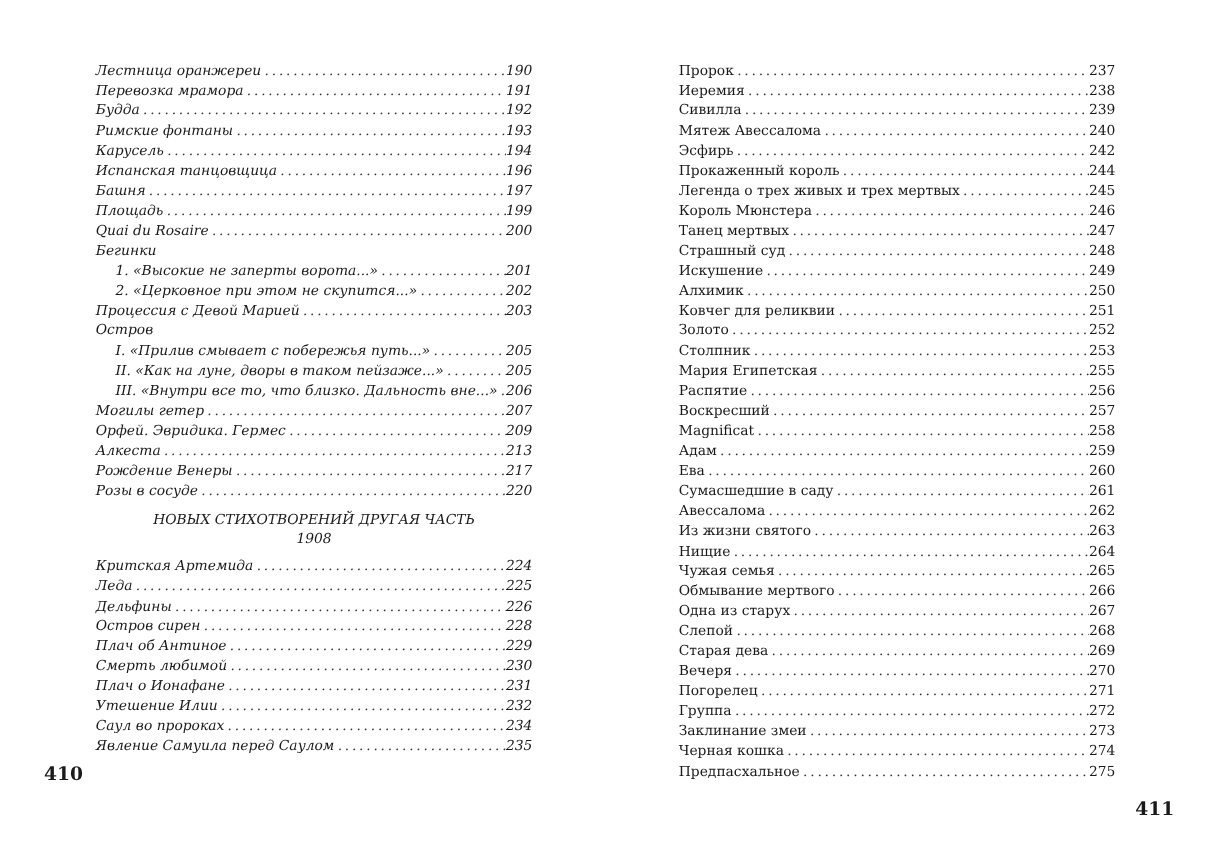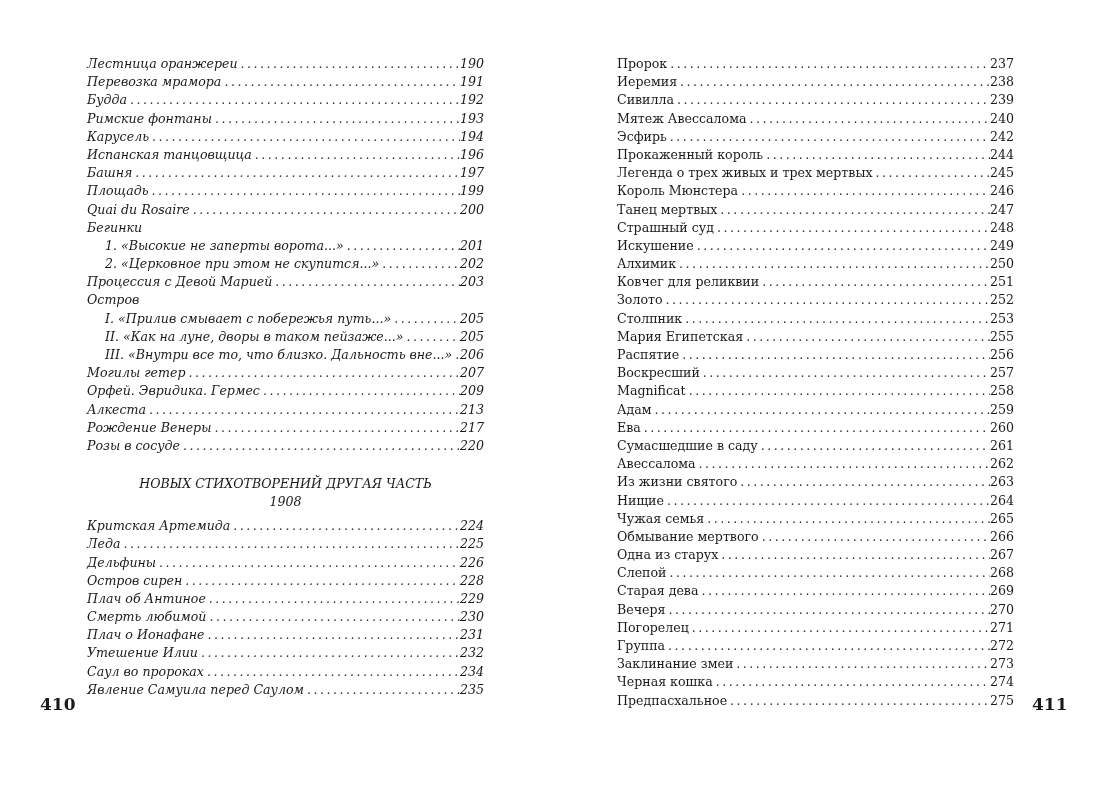--- a/index.html
+++ b/index.html
@@ -9,24 +9,24 @@
   .page.left { left:87px; width:397px;font-style:italic; }
   .page.right { left:617px; width:397px; }
   .row { display:flex; align-items:baseline; height:18.2px; font-size:12.6px; line-height:18.2px; white-space:nowrap; }
   .row .t { flex:0 0 auto; padding-right:3px; }
   .row .dots { flex:1 1 auto; overflow:hidden; letter-spacing:2.2px; color:#333; }
   .row .dots::before { content:". . . . . . . . . . . . . . . . . . . . . . . . . . . . . . . . . . . . . . . . . . . . . . . . . . . . . . . . . . . . . . . . . . . . . . . . . . . . . . . . . . . . . . . . . . . . . . . . . . . . ."; letter-spacing:0; word-spacing:-1.5px; }
   .row .p { flex:0 0 auto; }
   .row.sub { padding-left:18px;align-items:flex-end; }
   .row.plain .t { padding-right:0; }
   .heading { text-align:center; font-size:12.6px; line-height:18px; }
-  .heading-block { margin-top:20px; margin-bottom:6px; }
+  .heading-block { margin-top:8px; margin-bottom:6px; }
   .pagenum { position:absolute; font-weight:bold; font-size:17px; top:694px; }
   .pagenum.left { left:40px; }
-  .pagenum.right { left:1032px; }
+  .pagenum.right { left:1032px;margin-top:32px; }
 </style>
 </head>
 <body>
 
 <div class="page left">
   <div id="list-a">
       <div class="row">
         <span class="t">Лестница оранжереи</span>
         <span class="dots"></span>
         <span class="p">190</span>

